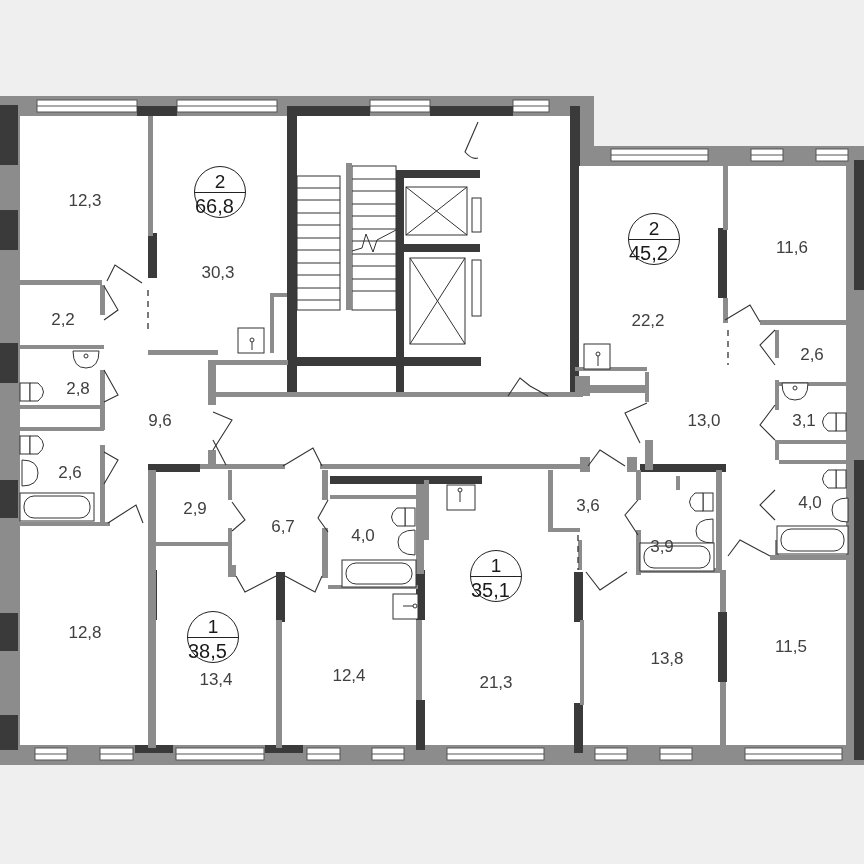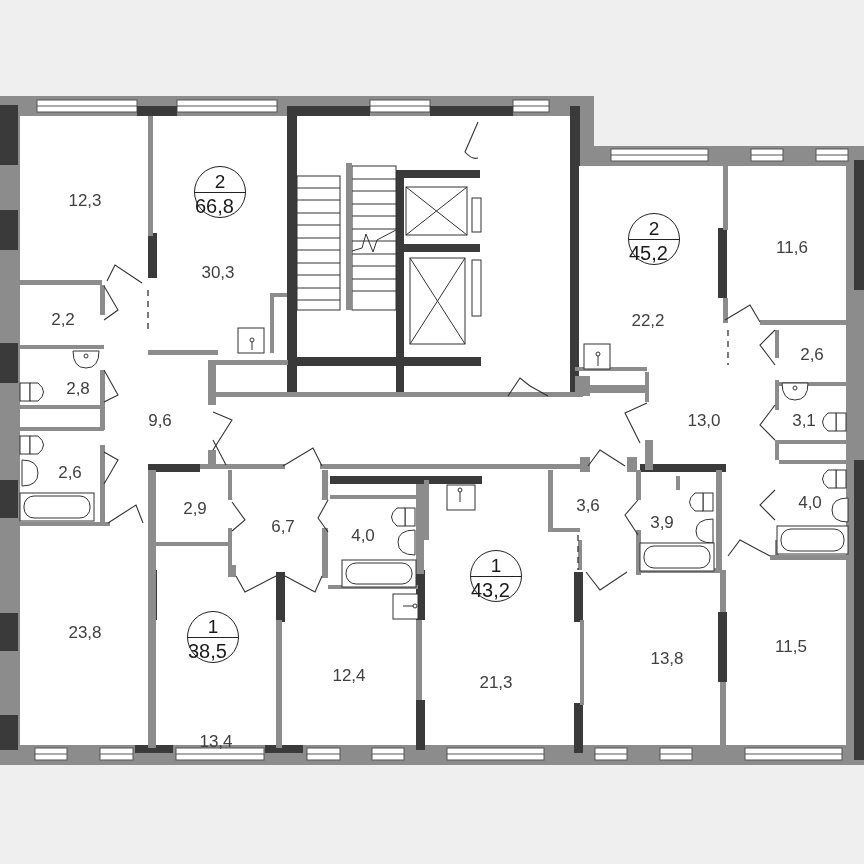--- a/index.html
+++ b/index.html
@@ -373,26 +373,26 @@
 <div id="labels">
   <span class="lbl" style="left:85px;top:200px">12,3</span>
   <span class="lbl" style="left:218px;top:272px">30,3</span>
   <span class="lbl" style="left:63px;top:319px">2,2</span>
   <span class="lbl" style="left:78px;top:388px">2,8</span>
   <span class="lbl" style="left:160px;top:420px">9,6</span>
   <span class="lbl" style="left:70px;top:472px">2,6</span>
   <span class="lbl" style="left:195px;top:508px">2,9</span>
   <span class="lbl" style="left:283px;top:526px">6,7</span>
   <span class="lbl" style="left:363px;top:535px">4,0</span>
-  <span class="lbl" style="left:85px;top:632px">23,8</span>
-  <span class="lbl" style="left:216px;top:741px">13,4</span>
+  <span class="lbl" style="left:85px;top:632px">12,8</span>
+  <span class="lbl" style="left:216px;top:679px">13,4</span>
   <span class="lbl" style="left:349px;top:675px">12,4</span>
   <span class="lbl" style="left:496px;top:682px">21,3</span>
   <span class="lbl" style="left:588px;top:505px">3,6</span>
-  <span class="lbl" style="left:662px;top:522px">3,9</span>
+  <span class="lbl" style="left:662px;top:546px">3,9</span>
   <span class="lbl" style="left:667px;top:658px">13,8</span>
   <span class="lbl" style="left:791px;top:646px">11,5</span>
   <span class="lbl" style="left:648px;top:320px">22,2</span>
   <span class="lbl" style="left:792px;top:247px">11,6</span>
   <span class="lbl" style="left:812px;top:354px">2,6</span>
   <span class="lbl" style="left:804px;top:420px">3,1</span>
   <span class="lbl" style="left:704px;top:420px">13,0</span>
   <span class="lbl" style="left:810px;top:502px">4,0</span>
 </div>
 
@@ -407,14 +407,14 @@
   <span class="area">45,2</span>
 </div>
 <div class="badge" style="left:213px;top:637px">
   <span class="rooms">1</span>
   <span class="line"></span>
   <span class="area">38,5</span>
 </div>
 <div class="badge" style="left:496px;top:576px">
   <span class="rooms">1</span>
   <span class="line"></span>
-  <span class="area">43,2</span>
+  <span class="area">35,1</span>
 </div>
 
 </body></html>

